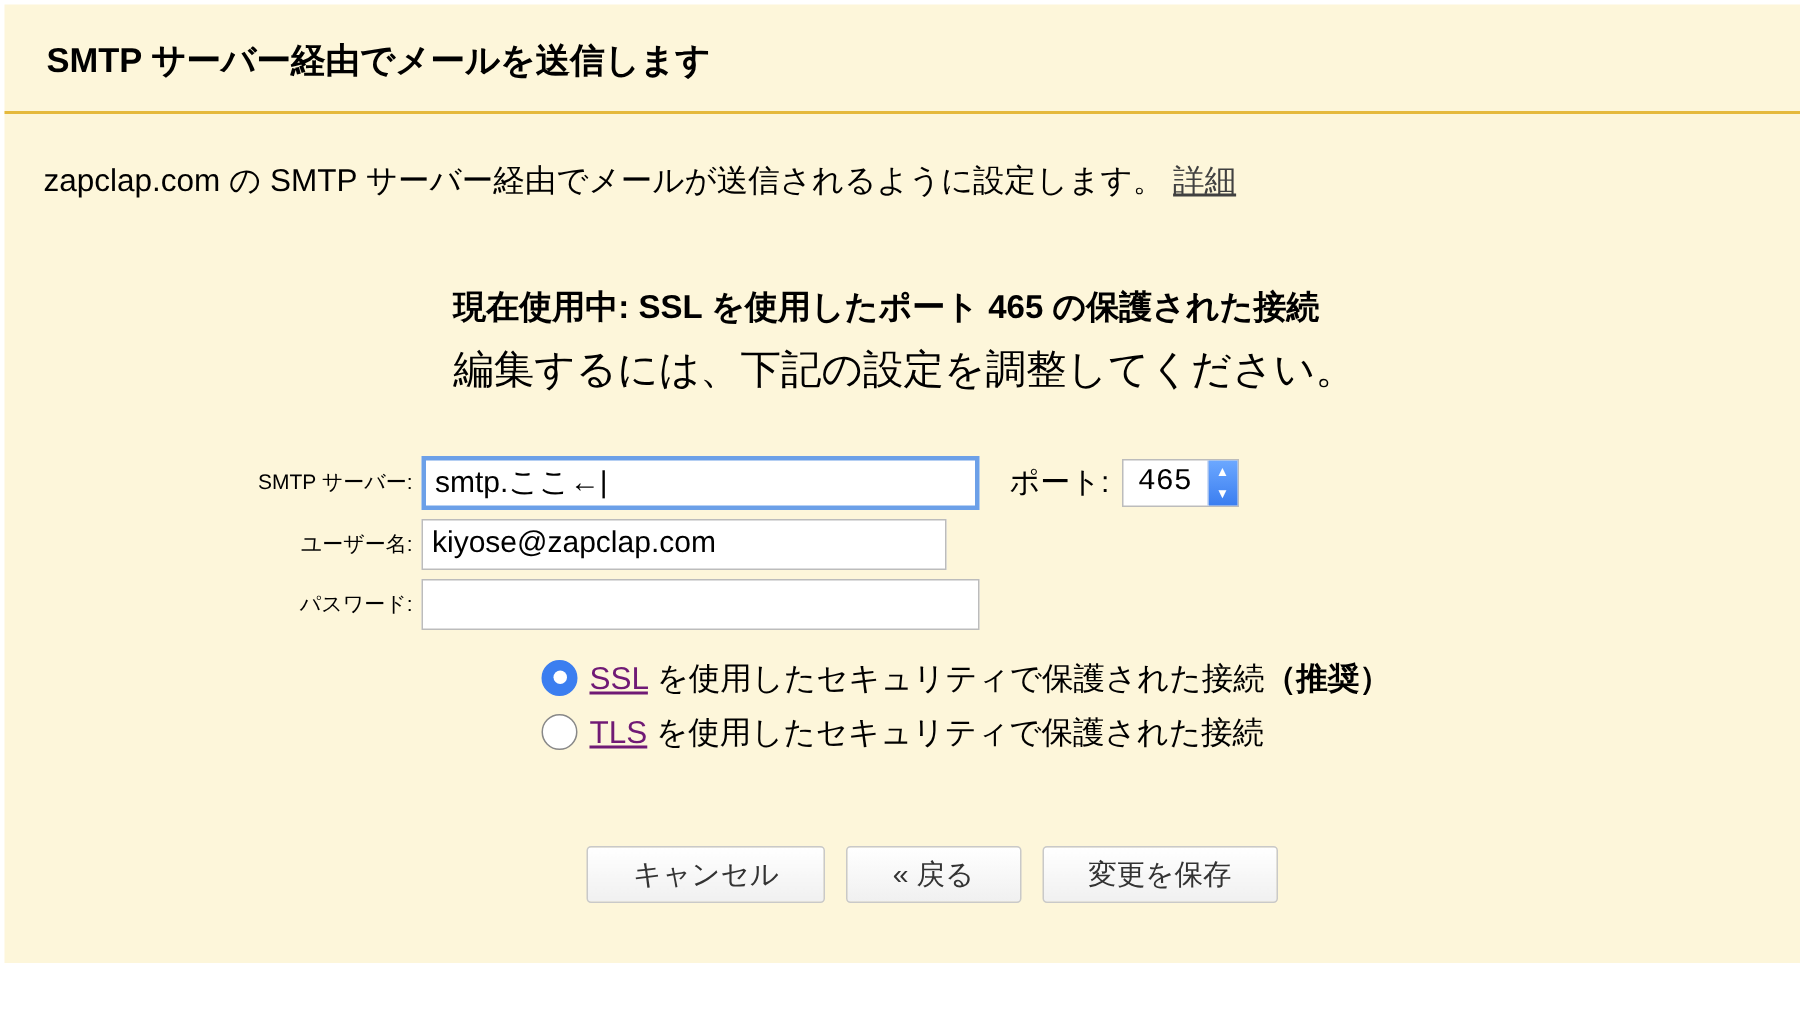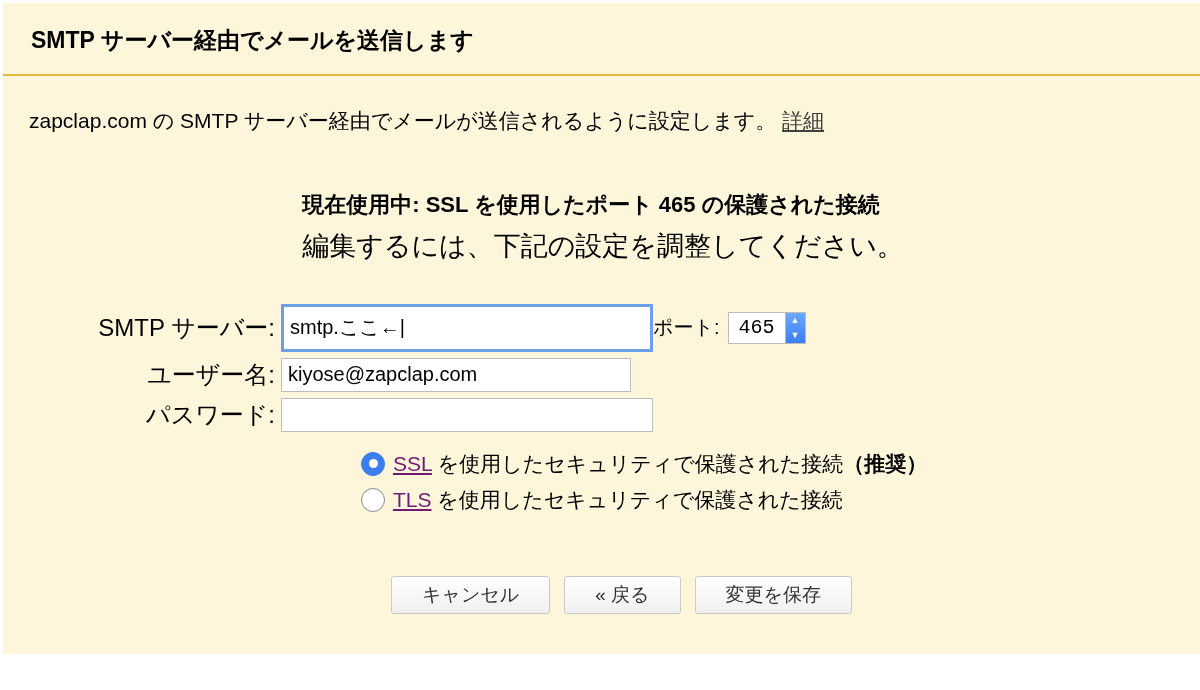--- a/index.html
+++ b/index.html
@@ -54,40 +54,41 @@
       padding-left: 80px;
     }
     .form-row {
       display: flex;
       align-items: center;
       margin-bottom: 6px;
     }
     .form-label {
       width: 198px;
       text-align: right;
-      font-size: 24px;
+      font-size: 14px;
       padding-right: 6px;
     }
     .text-input {
       font-family: inherit;
       font-size: 20px;
       padding: 3px 6px;
       border: 1px solid #bcbcbc;
       background: #fff;
       height: 34px;
     }
     .smtp-input {
       width: 372px;
       border: 3px solid #6ca0e8;
       outline: none;
       background: #fff;
       padding: 3px 6px;
-      height: 48px;
+      height: 36px;
     }
     .port-label {
+      margin-left: 20px;
       margin-right: 8px;
       font-size: 20px;
     }
     .port-select-wrap {
       display: inline-flex;
       align-items: stretch;
       border: 1px solid #bcbcbc;
       background: #fff;
       height: 32px;
     }

